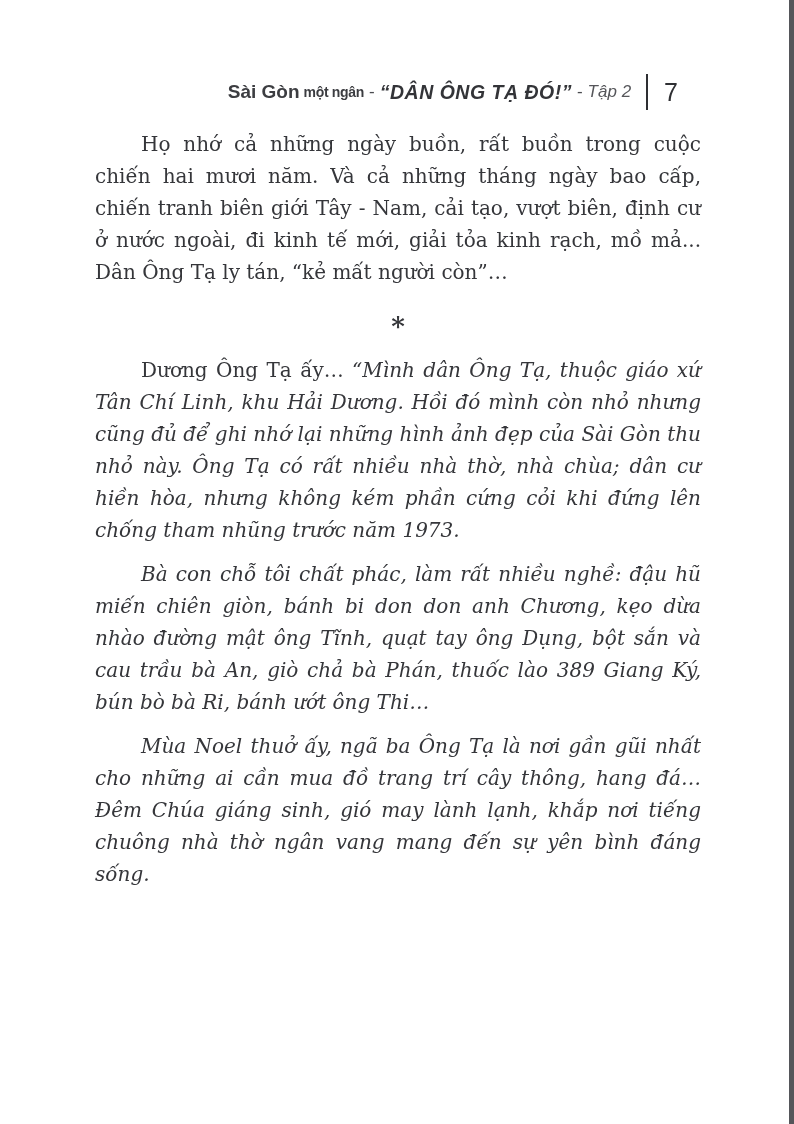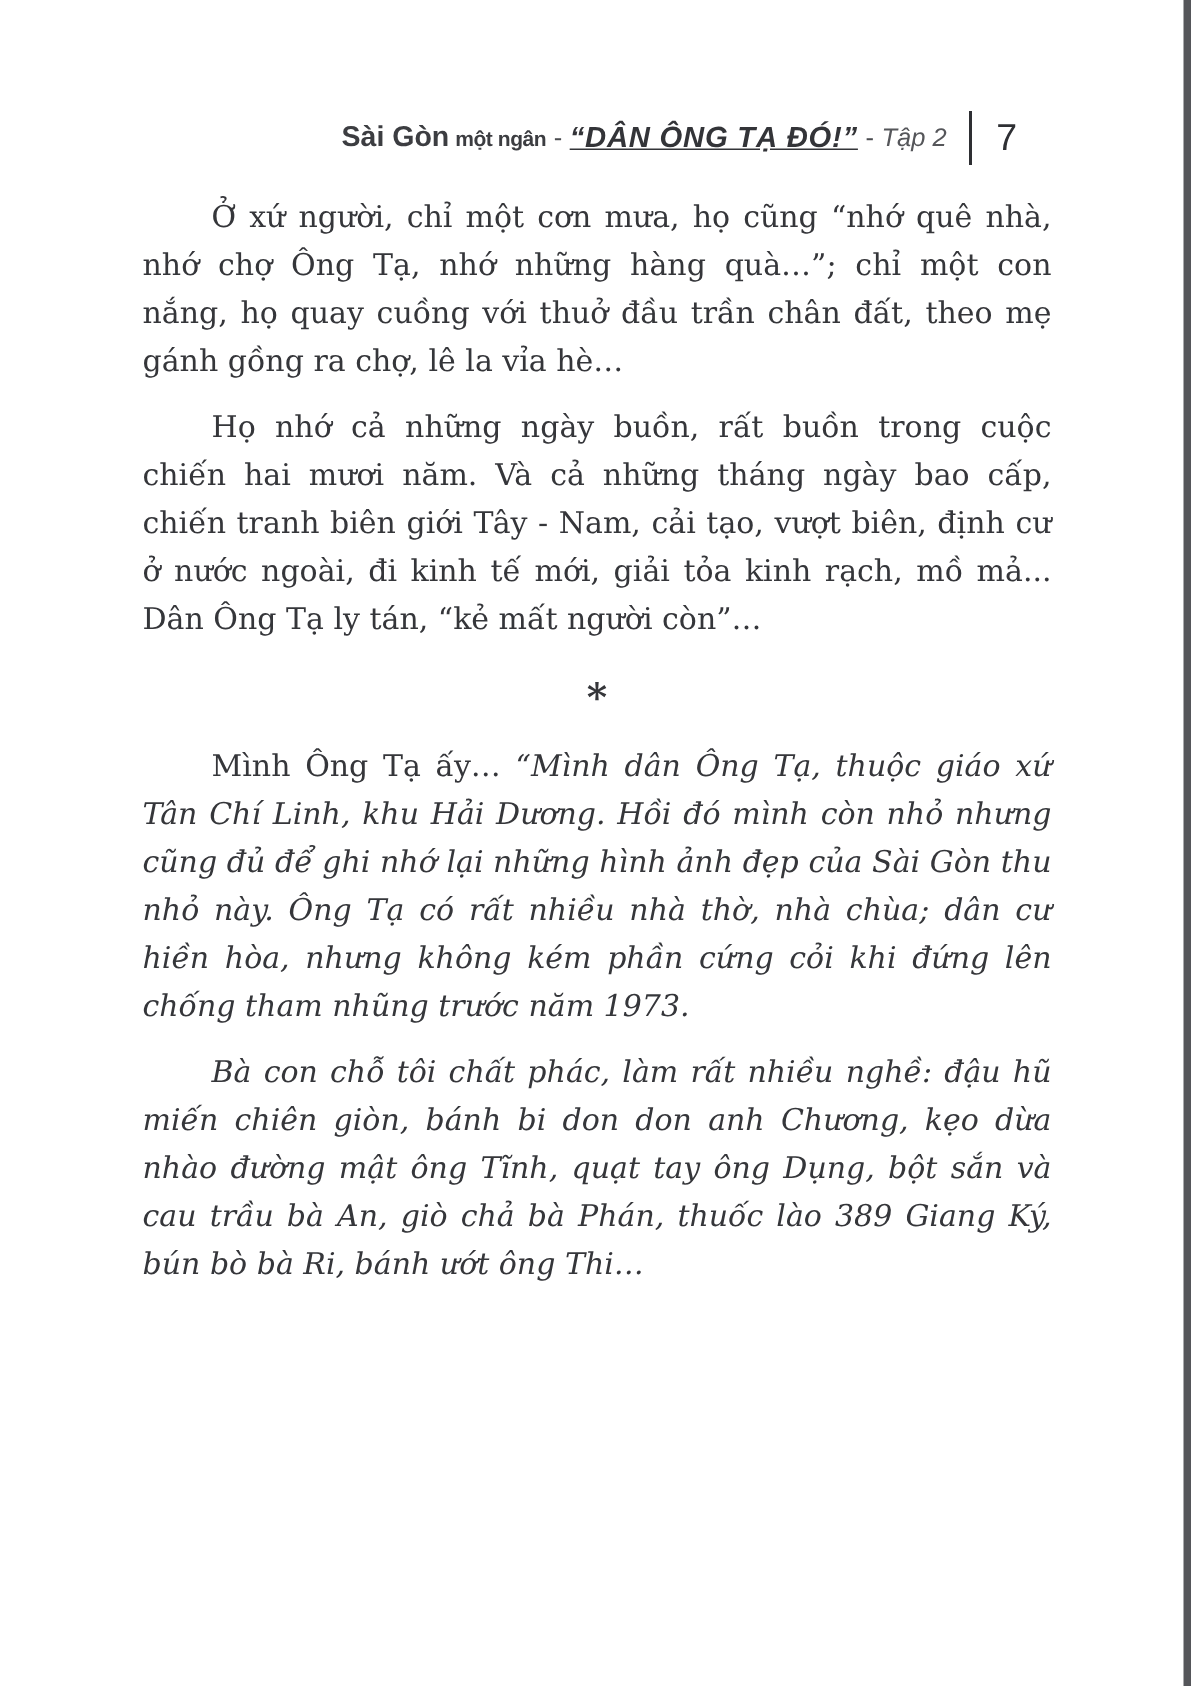--- a/index.html
+++ b/index.html
@@ -28,21 +28,21 @@
     align-items: center;
     padding-right: 116px;
     box-sizing: border-box;
     font-family: "Liberation Sans", sans-serif;
     color: #3c3d41;
     white-space: nowrap;
   }
   .h-series   { font-weight: 700; font-size: 19px; letter-spacing: 0; }
   .h-sub      { font-weight: 700; font-size: 14px; letter-spacing: -0.3px; margin-left: 4px; }
   .h-dash     { font-weight: 400; font-size: 17px; margin: 0 5px; color: #4a4b4f; }
-  .h-book     { font-weight: 700; font-style: italic; font-size: 19.5px; letter-spacing: 0.5px; color: #333438; text-decoration: underline; }
+  .h-book     { font-weight: 700; font-style: italic; font-size: 19.5px; letter-spacing: 0.5px; color: #333438; }
   .h-vol      { font-weight: 400; font-style: italic; font-size: 17px; color: #55565a; }
   .h-divider  {
     display: inline-block;
     width: 2px; height: 36px;
     background: #2e2f33;
     margin: 0 16px 0 15px;
   }
   .h-num      { font-size: 25px; font-weight: 500; color: #2e2f33; }
   
   .text-body {
@@ -77,21 +77,21 @@
       <span class="h-sub">một ngân</span>
       <span class="h-dash">-</span>
       <span class="h-book">“DÂN ÔNG TẠ ĐÓ!”</span>
       <span class="h-dash">-</span>
       <span class="h-vol">Tập 2</span>
     <span class="h-divider"></span>
     <span class="h-num">7</span>
   </div>
 
   <div class="text-body">
-      <p class="para"><span>Ở xứ người, chỉ một cơn mưa, họ cũng “nhớ quê nhà, nhớ chợ Ông Tạ, nhớ những hàng quà…”; chỉ một con nắng, họ quay cuồng với thuở đầu trần chân đất, theo mẹ gánh gồng ra chợ, lê la vỉa hè…</span></p>
       <p class="para"><span>Họ nhớ cả những ngày buồn, rất buồn trong cuộc chiến hai mươi năm. Và cả những tháng ngày bao cấp, chiến tranh biên giới Tây - Nam, cải tạo, vượt biên, định cư ở nước ngoài, đi kinh tế mới, giải tỏa kinh rạch, mồ mả... Dân Ông Tạ ly tán, “kẻ mất người còn”…</span></p>
       <p class="para separator"><span>*</span></p>
-      <p class="para"><span>Mình Ông Tạ ấy… </span><span class="it">“Mình dân Ông Tạ, thuộc giáo xứ Tân Chí Linh, khu Hải Dương. Hồi đó mình còn nhỏ nhưng cũng đủ để ghi nhớ lại những hình ảnh đẹp của Sài Gòn thu nhỏ này. Ông Tạ có rất nhiều nhà thờ, nhà chùa; dân cư hiền hòa, nhưng không kém phần cứng cỏi khi đứng lên chống tham nhũng trước năm 1973.</span></p>
+      <p class="para"><span>Dương Ông Tạ ấy… </span><span class="it">“Mình dân Ông Tạ, thuộc giáo xứ Tân Chí Linh, khu Hải Dương. Hồi đó mình còn nhỏ nhưng cũng đủ để ghi nhớ lại những hình ảnh đẹp của Sài Gòn thu nhỏ này. Ông Tạ có rất nhiều nhà thờ, nhà chùa; dân cư hiền hòa, nhưng không kém phần cứng cỏi khi đứng lên chống tham nhũng trước năm 1973.</span></p>
       <p class="para"><span class="it">Bà con chỗ tôi chất phác, làm rất nhiều nghề: đậu hũ miến chiên giòn, bánh bi don don anh Chương, kẹo dừa nhào đường mật ông Tĩnh, quạt tay ông Dụng, bột sắn và cau trầu bà An, giò chả bà Phán, thuốc lào 389 Giang Ký, bún bò bà Ri, bánh ướt ông Thi…</span></p>
+      <p class="para"><span class="it">Mùa Noel thuở ấy, ngã ba Ông Tạ là nơi gần gũi nhất cho những ai cần mua đồ trang trí cây thông, hang đá… Đêm Chúa giáng sinh, gió may lành lạnh, khắp nơi tiếng chuông nhà thờ ngân vang mang đến sự yên bình đáng sống.</span></p>
     </div>
 
   <div class="edge-strip"></div>
 </div>
 
 </body></html>

